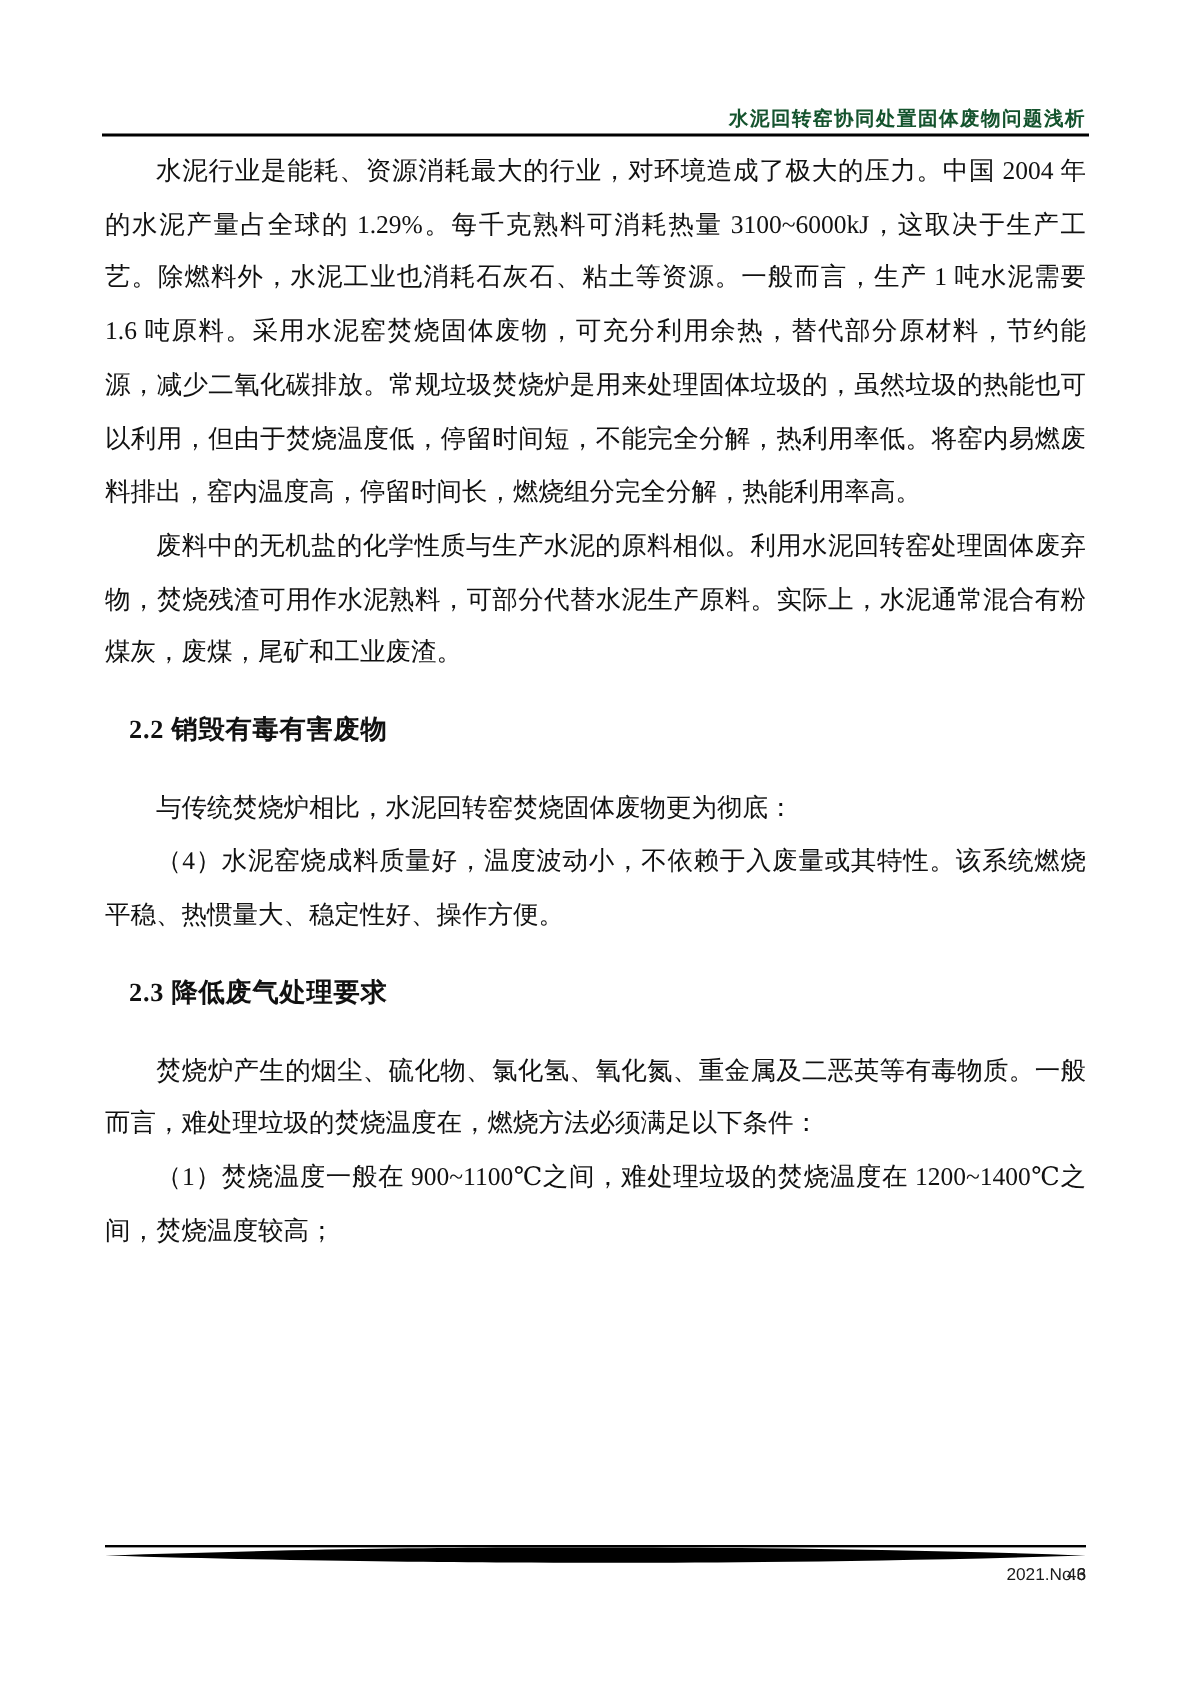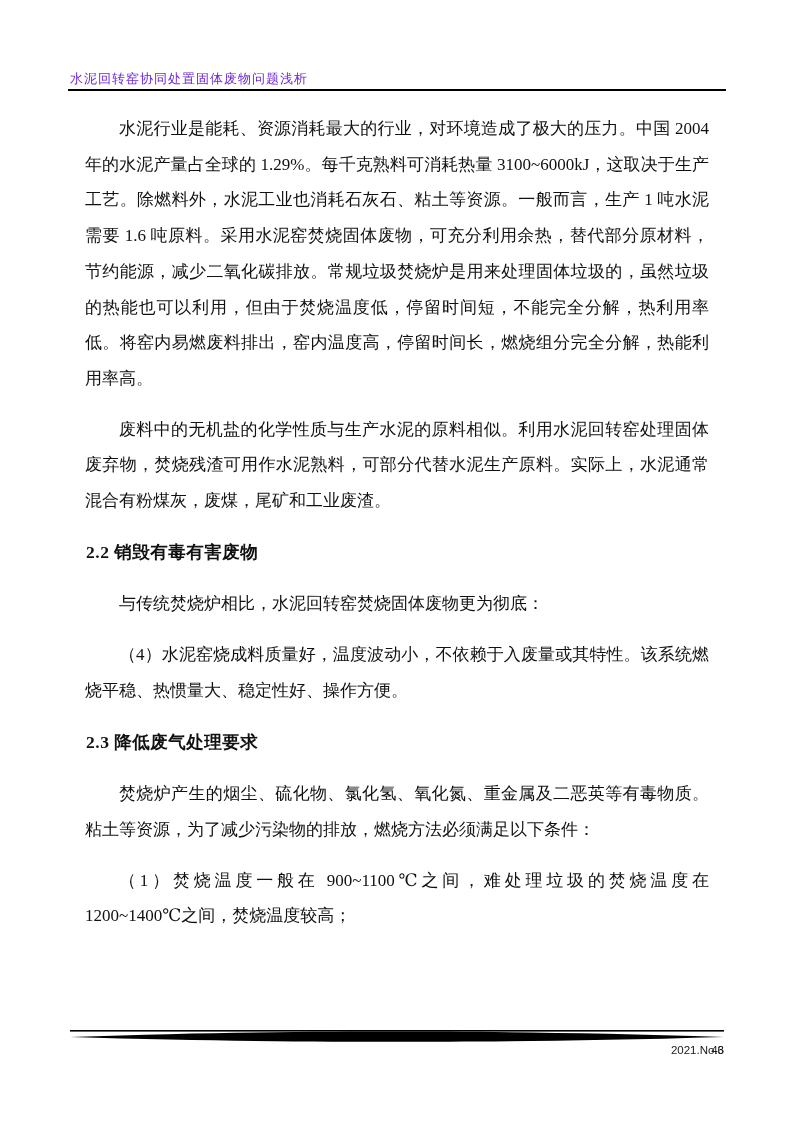--- a/index.html
+++ b/index.html
@@ -14,45 +14,46 @@
     background: #ffffff;
     color: #000000;
     font-family: "Liberation Serif", "DejaVu Serif", serif;
     overflow: hidden;
   }
   .running-head {
     position: absolute;
     top: 70px;
     left: 70px;
     width: 654px;
-    text-align: left;
+    text-align: right;
     font-size: 13px;
     letter-spacing: 1px;
-    color: #6d28d9;
+    color: #14532d;
+    font-weight: bold;
   }
   .head-rule {
     position: absolute;
     top: 89px;
     left: 68px;
     width: 658px;
     height: 0;
     border-top: 2.2px solid #000000;
   }
   .body-text {
     position: absolute;
     top: 96px;
     left: 70px;
     width: 654px;
     font-size: 17px;
     line-height: 35.7px;
     text-align: justify;
     color: #111111;
   }
   .para {
-    margin: 15px;
+    margin: 0;
     text-indent: 2em;
   }
   .heading {
     margin: 16px;
     font-weight: bold;
     font-size: 17.5px;
     text-indent: 0;
     letter-spacing: 0.5px;
   }
   .footer {
@@ -97,21 +98,21 @@
 
   <div class="head-rule"></div>
 
   <div class="body-text">
     <p class="para">水泥行业是能耗、资源消耗最大的行业，对环境造成了极大的压力。中国 2004 年的水泥产量占全球的 1.29%。每千克熟料可消耗热量 3100~6000kJ，这取决于生产工艺。除燃料外，水泥工业也消耗石灰石、粘土等资源。一般而言，生产 1 吨水泥需要 1.6 吨原料。采用水泥窑焚烧固体废物，可充分利用余热，替代部分原材料，节约能源，减少二氧化碳排放。常规垃圾焚烧炉是用来处理固体垃圾的，虽然垃圾的热能也可以利用，但由于焚烧温度低，停留时间短，不能完全分解，热利用率低。将窑内易燃废料排出，窑内温度高，停留时间长，燃烧组分完全分解，热能利用率高。</p>
     <p class="para">废料中的无机盐的化学性质与生产水泥的原料相似。利用水泥回转窑处理固体废弃物，焚烧残渣可用作水泥熟料，可部分代替水泥生产原料。实际上，水泥通常混合有粉煤灰，废煤，尾矿和工业废渣。</p>
     <h2 class="heading">2.2 销毁有毒有害废物</h2>
     <p class="para">与传统焚烧炉相比，水泥回转窑焚烧固体废物更为彻底：</p>
     <p class="para">（4）水泥窑烧成料质量好，温度波动小，不依赖于入废量或其特性。该系统燃烧平稳、热惯量大、稳定性好、操作方便。</p>
     <h2 class="heading">2.3 降低废气处理要求</h2>
-    <p class="para">焚烧炉产生的烟尘、硫化物、氯化氢、氧化氮、重金属及二恶英等有毒物质。粘土等资源，为了减少污染物的排放，燃烧方法必须满足以下条件：</p>
+    <p class="para">焚烧炉产生的烟尘、硫化物、氯化氢、氧化氮、重金属及二恶英等有毒物质。一般而言，难处理垃圾的焚烧温度在，燃烧方法必须满足以下条件：</p>
     <p class="para">（1）焚烧温度一般在 900~1100℃之间，难处理垃圾的焚烧温度在 1200~1400℃之间，焚烧温度较高；</p>
   </div>
 
   <div class="footer">
     <svg class="footer-divider" viewBox="0 0 654 15" preserveAspectRatio="none" xmlns="http://www.w3.org/2000/svg">
       <rect x="0" y="1" width="654" height="1.6" fill="#000000"></rect>
       <path d="M0,8 C140,3.2 250,2.6 327,2.6 C404,2.6 514,3.2 654,8 C514,12.2 404,12.8 327,12.8 C250,12.8 140,12.2 0,8 Z" fill="#000000"></path>
     </svg>
     <div class="footer-row">
       <span class="page-number">46</span>

